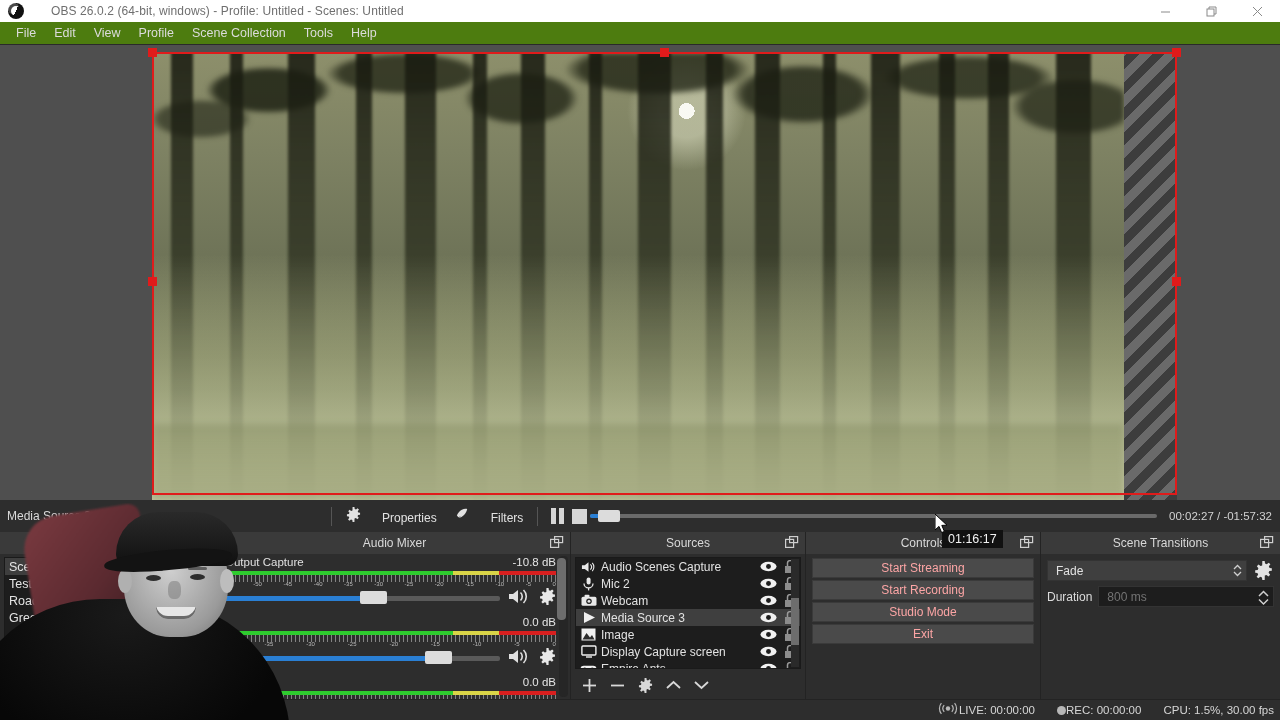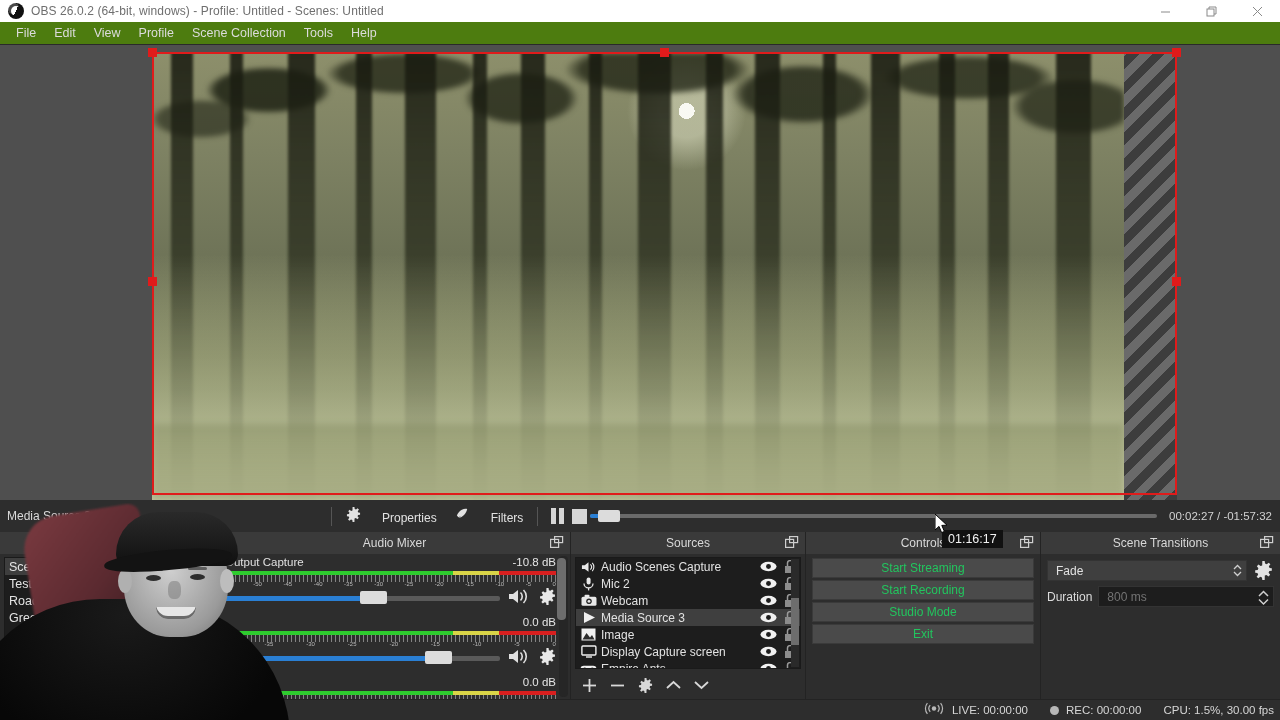--- a/index.html
+++ b/index.html
@@ -10,21 +10,21 @@
     font-family: "Liberation Sans", sans-serif;
     color: #d8d8d8;
     -webkit-font-smoothing: antialiased;
   }
   #app { position: relative; width: 1280px; height: 720px; }
 
   
   .titlebar {
     position: absolute; left: 0; top: 0; width: 1280px; height: 22px;
     background: #ffffff;
-    display: flex; align-items: center;
+    display: flex; align-items: center; gap: 20px;
   }
   .tb-logo {
     width: 16px; height: 16px; margin-left: 8px; margin-right: 7px;
     border-radius: 50%;
     background: radial-gradient(circle at 35% 35%, #4a4a4a 0 38%, #111 40% 100%);
     position: relative; flex: 0 0 auto;
   }
   .tb-logo::after{
     content:""; position:absolute; left:3px; top:3px; width:10px; height:10px;
     border-radius:50%;
@@ -214,21 +214,21 @@
   .src-eye { width: 24px; display: flex; align-items: center; justify-content: center; }
   .src-lock { width: 20px; display: flex; align-items: center; justify-content: center; }
   .src-scroll { position: absolute; right: 1px; top: 1px; width: 8px; bottom: 1px; background: #2a2a2a; }
   .src-scroll i { position: absolute; left: 0; top: 36%; width: 8px; height: 44%; background: #6d6d6d; }
 
   
   .ctrl-body { padding: 4px 6px 0 6px; display: flex; flex-direction: column; gap: 2px; }
   .ctrl-btn {
     height: 20px; background: #4a4a4a; border: 1px solid #3a3a3a;
     display: flex; align-items: center; justify-content: center;
-    font-size: 12px; color: #22c55e; white-space: nowrap;
+    font-size: 12px; color: #fca5a5; white-space: nowrap;
   }
 
   
   .tr-body { padding: 6px 6px 0 6px; }
   .tr-row1 { display: flex; align-items: center; gap: 6px; }
   .tr-combo {
     flex: 1; height: 21px; background: #3f3f3f; border: 1px solid #333;
     display: flex; align-items: center; padding-left: 8px; font-size: 12px; color: #e2e2e2;
     position: relative;
   }
@@ -243,21 +243,21 @@
   }
   .tr-spin .arrows { position: absolute; right: 2px; top: 1px; display: flex; flex-direction: column; color: #ccc; }
 
   
   .statusbar {
     position: absolute; left: 0; top: 699px; width: 1280px; height: 21px;
     background: #2d2d2d; border-top: 1px solid #232323;
     display: flex; align-items: center; justify-content: flex-end; gap: 0;
     padding-right: 6px;
   }
-  .st-group { display: flex; align-items: center; gap: 7px; margin-left: 22px; }
+  .st-group { display: flex; align-items: center; gap: 0; margin-left: 22px; }
   .st-text { font-size: 11.5px; color: #d6d6d6; white-space: nowrap; }
   .rec-dot { width: 9px; height: 9px; border-radius: 50%; background: #b7b7b7; }
 
   
   .webcam-overlay {
     position: absolute; left: 0px; top: 503px; width: 360px; height: 217px;
     overflow: hidden; pointer-events: none;
   }
   .wc-chair {
     position: absolute; left: 28px; top: 8px; width: 120px; height: 120px;

